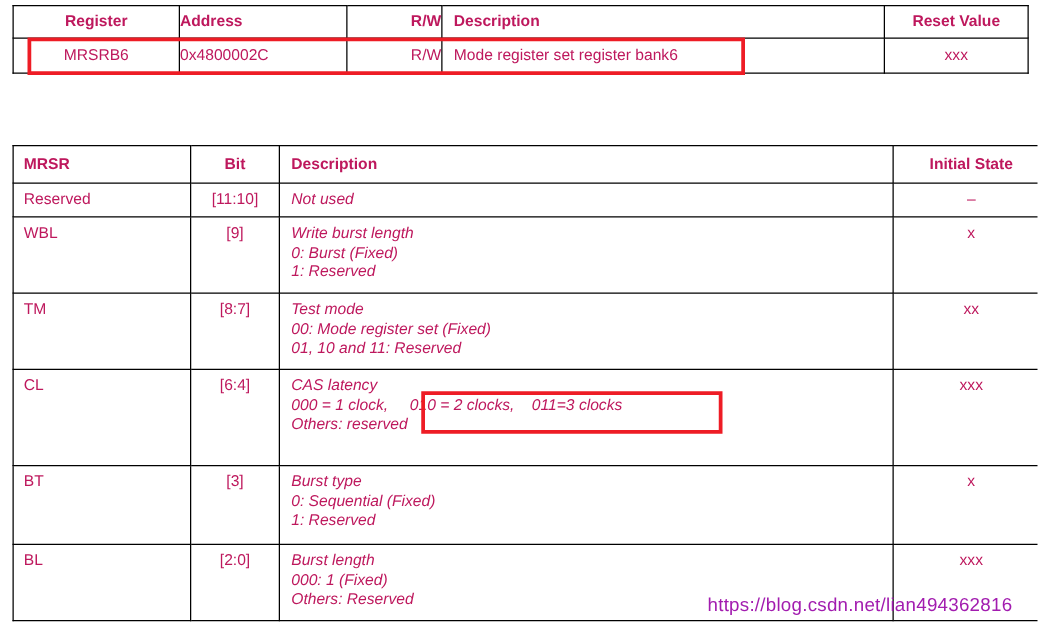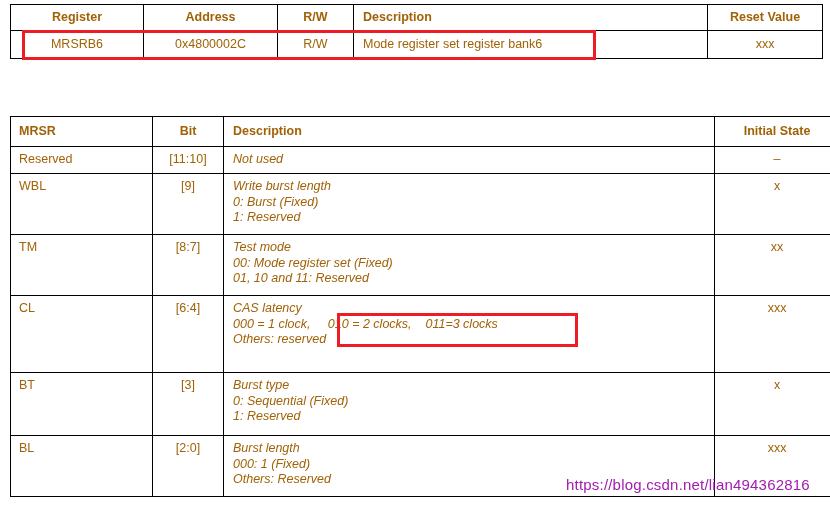--- a/index.html
+++ b/index.html
@@ -30,21 +30,21 @@
     background: #ffffff;
   }
   table.reg-table td,
   table.reg-table th {
     border: 1px solid #000000;
     padding: 0;
     vertical-align: top;
     font-weight: normal;
     font-size: 12.5px;
     line-height: 15.5px;
-    color: #a16207;
+    color: #be185d;
   }
   table.reg-table th {
     font-weight: bold;
     text-align: center;
     vertical-align: middle;
     font-size: 12.5px;
   }
 
   
   #table-registers {
@@ -53,22 +53,22 @@
     width: 798px;
   }
   #table-registers th {
     height: 25px;
   }
   #table-registers td {
     height: 27px;
     vertical-align: middle;
   }
   #table-registers .c-register { width: 132px; text-align: center; }
-  #table-registers .c-address  { width: 133px; text-align: center; }
-  #table-registers .c-rw       { width: 75px;  text-align: center; margin-top: 28px; }
+  #table-registers .c-address  { width: 133px; text-align: left; }
+  #table-registers .c-rw       { width: 75px;  text-align: right; margin-top: 28px; }
   #table-registers .c-desc     { width: 344px; text-align: left; padding-left: 9px; }
   #table-registers .c-reset    { width: 114px; text-align: center; }
 
   
   #table-mrsr {
     left: 10px;
     top: 116px;
     width: 808px;
   }
   #table-mrsr th {

